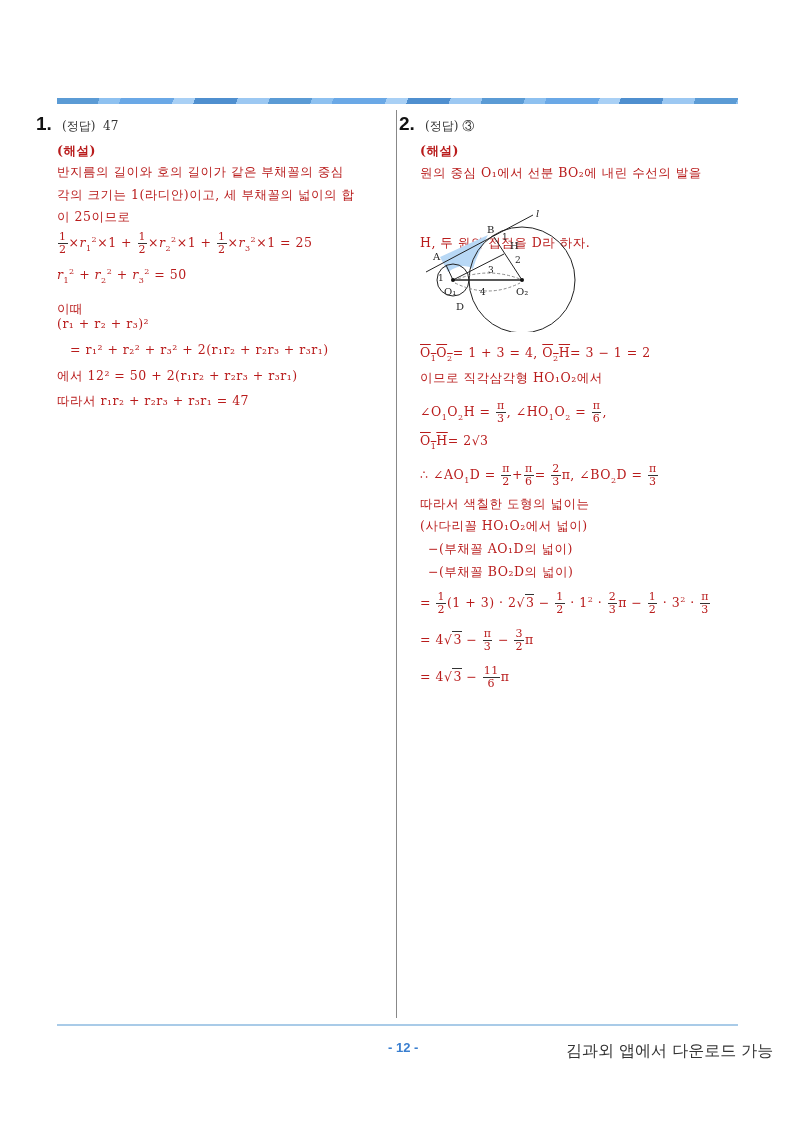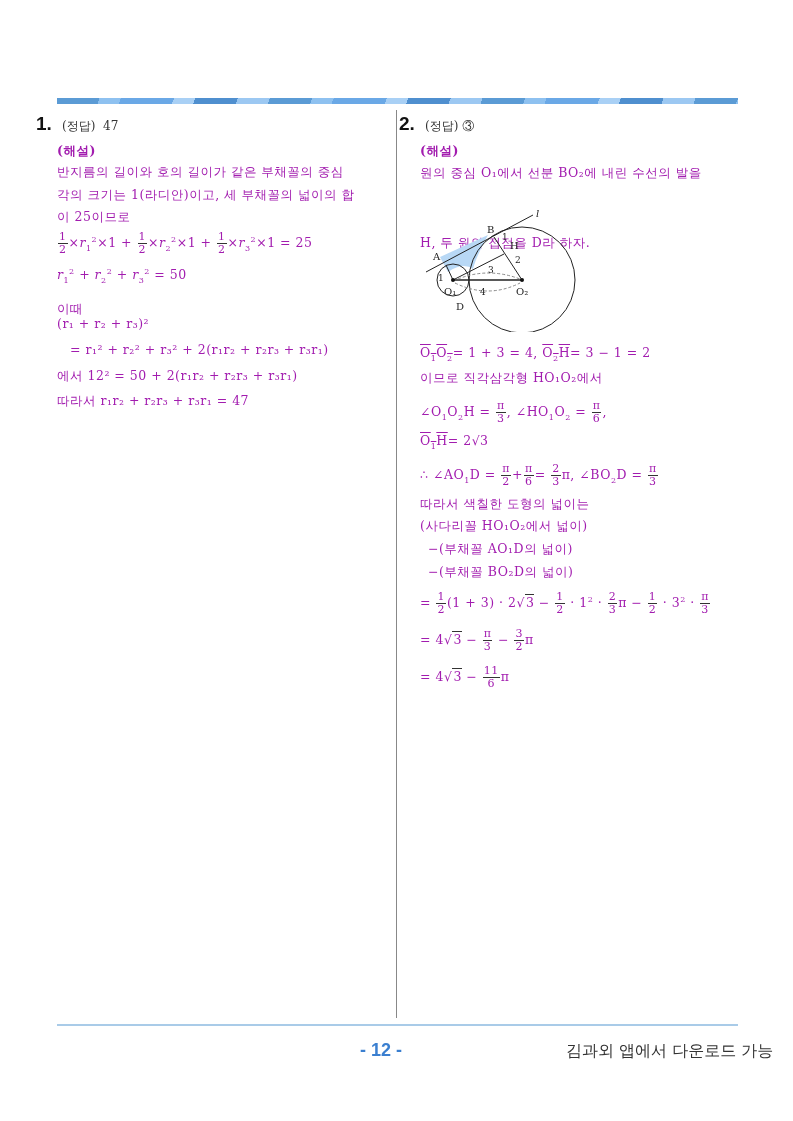--- a/index.html
+++ b/index.html
@@ -4,29 +4,29 @@
 <style>
   html, body { margin:0; padding:0; background:#fff; }
   body { width:793px; height:1121px; position:relative; overflow:hidden;
          font-family:"DejaVu Serif", serif; color:#222; }
   .topbar { position:absolute; left:57px; top:98px; width:681px; height:6px;
             background:repeating-linear-gradient(110deg,#5b9bd5 0 40px,#8ec1f0 40px 60px,#6aa8e6 60px 110px,#a9d0f5 110px 130px,#4f8fcf 130px 170px,#9cc8f2 170px 200px); }
   .divider { position:absolute; left:396px; top:110px; width:1px; height:908px; background:#888; }
   .bottomline { position:absolute; left:57px; top:1024px; width:681px; height:2px; background:#a9cbe8; }
   .qnum { position:absolute; font-family:"Liberation Sans", sans-serif; font-weight:bold; font-size:19px; color:#111; }
   .ans { position:absolute; font-size:12px; color:#333; }
-  .line { position:absolute; font-size:12.5px; white-space:nowrap; color:#a21caf; letter-spacing:0.5px; }
+  .line { position:absolute; font-size:12.5px; white-space:nowrap; color:#b91c1c; letter-spacing:0.5px; }
   .b { font-weight:bold; }
   .frac { display:inline-block; vertical-align:middle; text-align:center; font-size:11px; line-height:12px; margin:0 1px; }
   .frac span { display:block; padding:0 1px; }
   .frac .num { border-bottom:1px solid #333; }
   .ov { text-decoration:overline; }
   sub, sup { font-size:8px; }
   .sqrt { border-top:1px solid #333; padding-left:1px; }
-  .footer-page { position:absolute; left:360px; top:1040px; font-family:"Liberation Sans", sans-serif; font-weight:bold; font-size:18px; color:#3a7fd0; }
+  .footer-page { position:absolute; left:388px; top:1040px; font-family:"Liberation Sans", sans-serif; font-weight:bold; font-size:13px; color:#3a7fd0; }
   .footer-src { position:absolute; left:566px; top:1041px; font-family:"DejaVu Sans", sans-serif; font-size:16px; color:#333; }
   .figure { position:absolute; left:418px; top:207px; width:165px; height:125px; }
 </style>
 </head>
 <body>
 
 <div class="topbar"></div>
 <div class="divider"></div>
 
 <div class="qnum" style="left:36px;top:113px;">1.</div>

